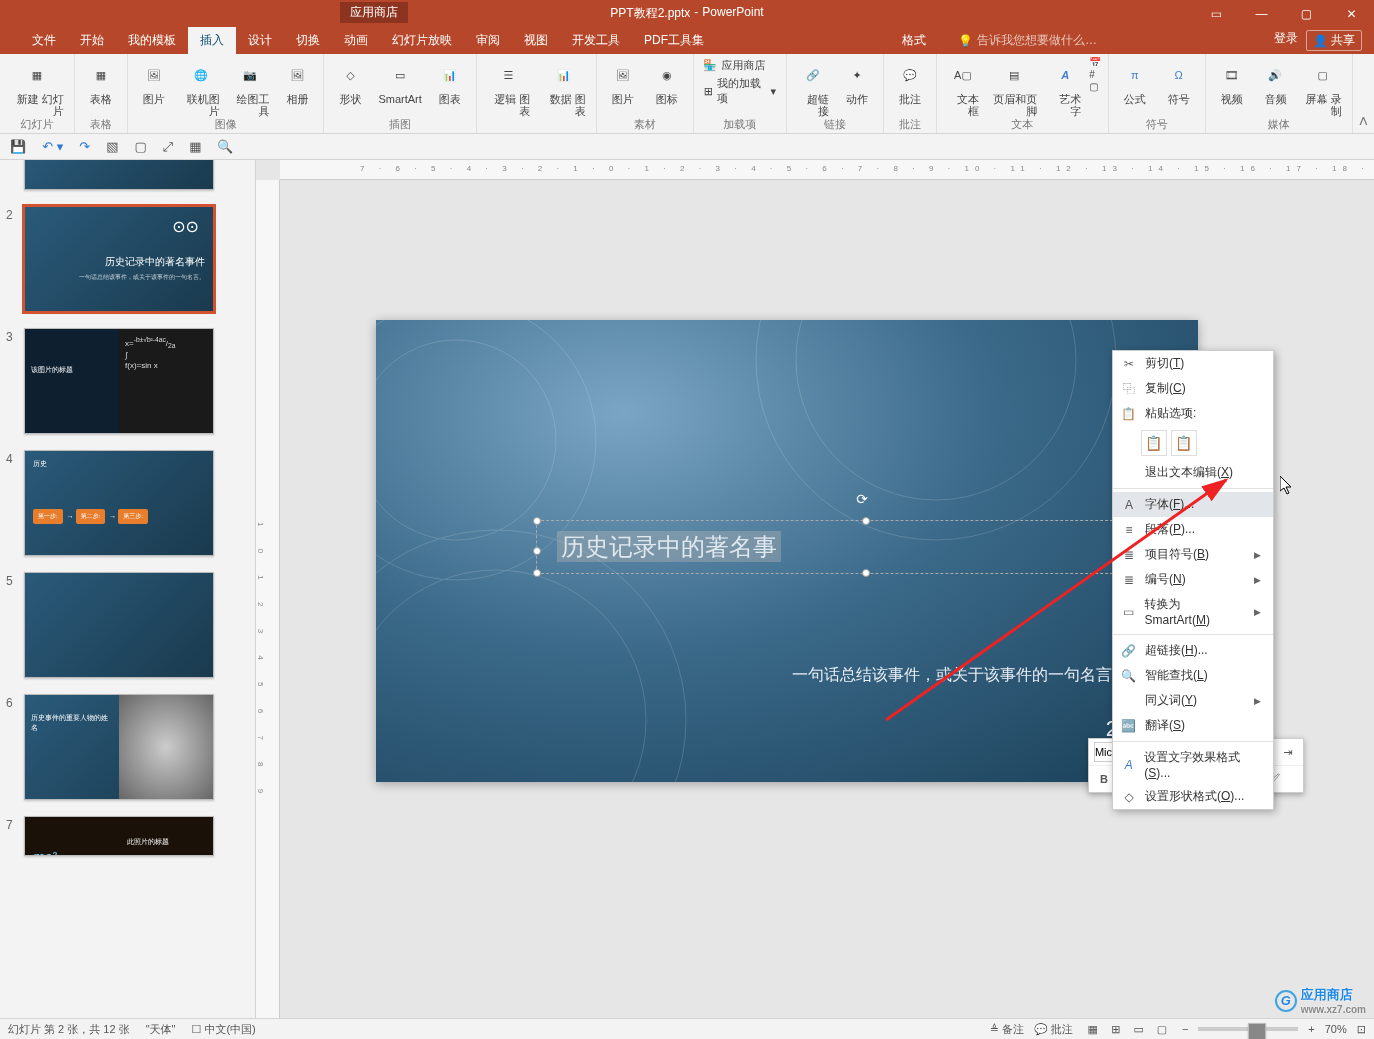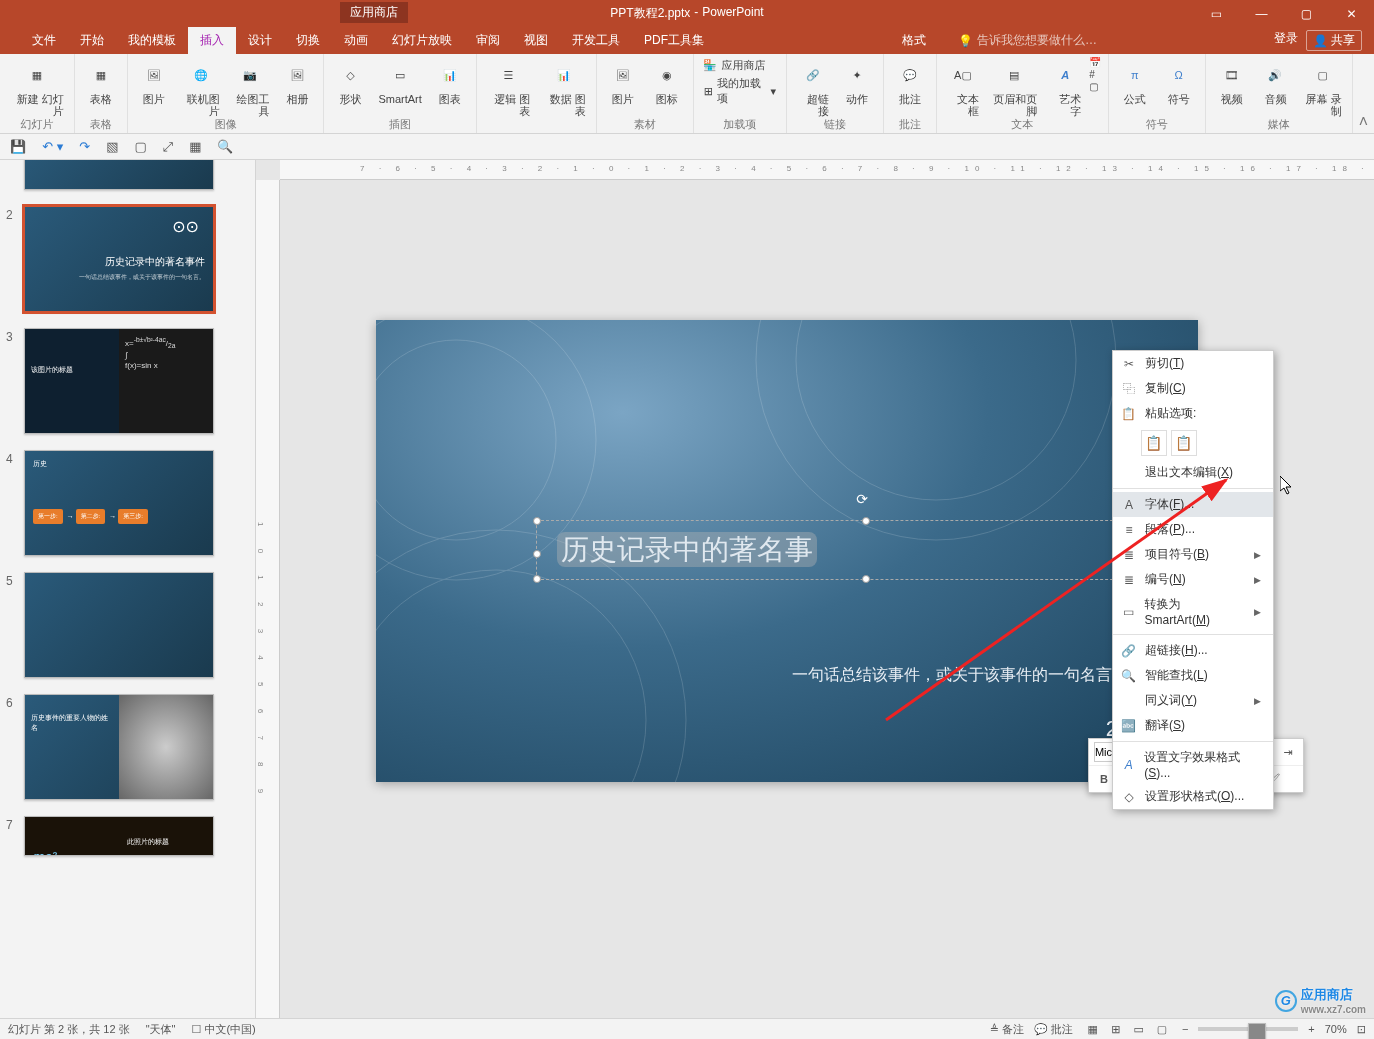--- a/index.html
+++ b/index.html
@@ -8,21 +8,21 @@
 
 .titlebar { background: #b7472a; height: 27px; display: flex; align-items: center; color: #fff; font-size: 12px; position: relative; }
 .titlebar .title-center { position: absolute; left: 50%; transform: translateX(-50%); display: flex; gap: 4px; }
 .titlebar .tool-tab { background: #8d3420; padding: 2px 10px; border-bottom: 2px solid #b7472a; margin-left: 340px; }
 .titlebar .wincontrols { margin-left: auto; display: flex; }
 .titlebar .wincontrols span { width: 45px; height: 27px; display: flex; align-items: center; justify-content: center; cursor: pointer; }
 
 
 .menubar { background: #b7472a; height: 27px; display: flex; align-items: center; color: #fff; font-size: 12px; padding-left: 20px; }
 .menubar .tab { padding: 0 12px; height: 27px; display: flex; align-items: center; cursor: pointer; }
-.menubar .tab.active { background: #f3f3f3; color: #a21caf; }
+.menubar .tab.active { background: #f3f3f3; color: #0c4a6e; }
 .menubar .format-tab { margin-left: 174px; }
 .menubar .tell-me { color: #e8c8be; margin-left: 20px; display: flex; align-items: center; gap: 4px; flex: 1; }
 .menubar .right { margin-left: auto; display: flex; gap: 8px; padding-right: 12px; }
 .menubar .share { border: 1px solid rgba(255,255,255,.5); padding: 1px 6px; border-radius: 2px; display: flex; align-items: center; gap: 3px; }
 
 
 .ribbon { background: #f3f3f3; height: 80px; border-bottom: 1px solid #d4d4d4; display: flex; }
 .ribbon-group { border-right: 1px solid #e0e0e0; padding: 3px 6px 14px; position: relative; display: flex; align-items: flex-start; gap: 4px; }
 .ribbon-group .grp-label { position: absolute; bottom: 1px; left: 0; right: 0; text-align: center; font-size: 11px; color: #777; }
 .rbtn { display: flex; flex-direction: column; align-items: center; font-size: 11px; color: #444; padding: 2px 4px; cursor: pointer; border-radius: 2px; min-width: 40px; }
@@ -63,21 +63,21 @@
 
 .editor { flex: 1; position: relative; background: #e6e6e6; overflow: hidden; }
 .ruler-h { position: absolute; top: 0; left: 24px; right: 0; height: 20px; background: #f7f7f7; border-bottom: 1px solid #ccc; font-size: 8px; color: #888; padding-left: 80px; letter-spacing: 6px; white-space: nowrap; overflow: hidden; padding-top: 4px; }
 .ruler-v { position: absolute; top: 20px; left: 0; width: 24px; bottom: 0; background: #f7f7f7; border-right: 1px solid #ccc; font-size: 8px; color: #888; writing-mode: vertical-lr; text-align: center; padding-top: 120px; letter-spacing: 10px; }
 .canvas-wrap { position: absolute; top: 20px; left: 24px; right: 0; bottom: 0; overflow: auto; }
 .slide { position: absolute; left: 96px; top: 140px; width: 822px; height: 462px; background: radial-gradient(ellipse at 30% 20%, #7ba5c4, #3b6a8a 45%, #1f4660 90%); box-shadow: 0 2px 10px rgba(0,0,0,.3); color: #fff; }
 .slide-bg-circles { position: absolute; inset: 0; opacity: .15; }
 .slide-bg-circles circle { fill: none; stroke: #fff; stroke-width: 1; }
 .slide .txtbox { position: absolute; left: 160px; top: 200px; right: 10px; border: 1px dashed #aaa; padding: 10px 20px; }
 .slide .txtbox .handles span { position: absolute; width: 8px; height: 8px; background: #fff; border: 1px solid #999; border-radius: 50%; }
-.slide .title-text { font-size: 28px; color: #e0e8ef; background: rgba(180,180,180,.4); display: inline; padding: 2px 4px; border-radius: 8px; }
+.slide .title-text { font-size: 24px; color: #e0e8ef; background: rgba(180,180,180,.4); display: inline; padding: 2px 4px; }
 .slide .rotate { position: absolute; top: -30px; left: 50%; color: #fff; font-size: 14px; transform: translateX(-50%); }
 .slide .subtitle { position: absolute; right: 70px; top: 345px; font-size: 16px; color: #e8eef4; }
 .slide .pnum { position: absolute; right: 80px; bottom: 40px; font-size: 22px; color: #e8eef4; }
 
 
 .ctxmenu { position: absolute; top: 190px; right: 100px; width: 162px; background: #fff; border: 1px solid #ccc; box-shadow: 2px 2px 8px rgba(0,0,0,.3); font-size: 12px; color: #333; z-index: 50; }
 .ctxmenu .mi { display: flex; align-items: center; padding: 4px 12px 4px 8px; gap: 8px; cursor: pointer; position: relative; }
 .ctxmenu .mi:hover, .ctxmenu .mi.hover { background: #e2e6ea; }
 .ctxmenu .mi .ic { width: 16px; height: 16px; display: flex; align-items: center; justify-content: center; color: #555; font-size: 12px; }
 .ctxmenu .mi .arr { margin-left: auto; font-size: 9px; color: #666; }

